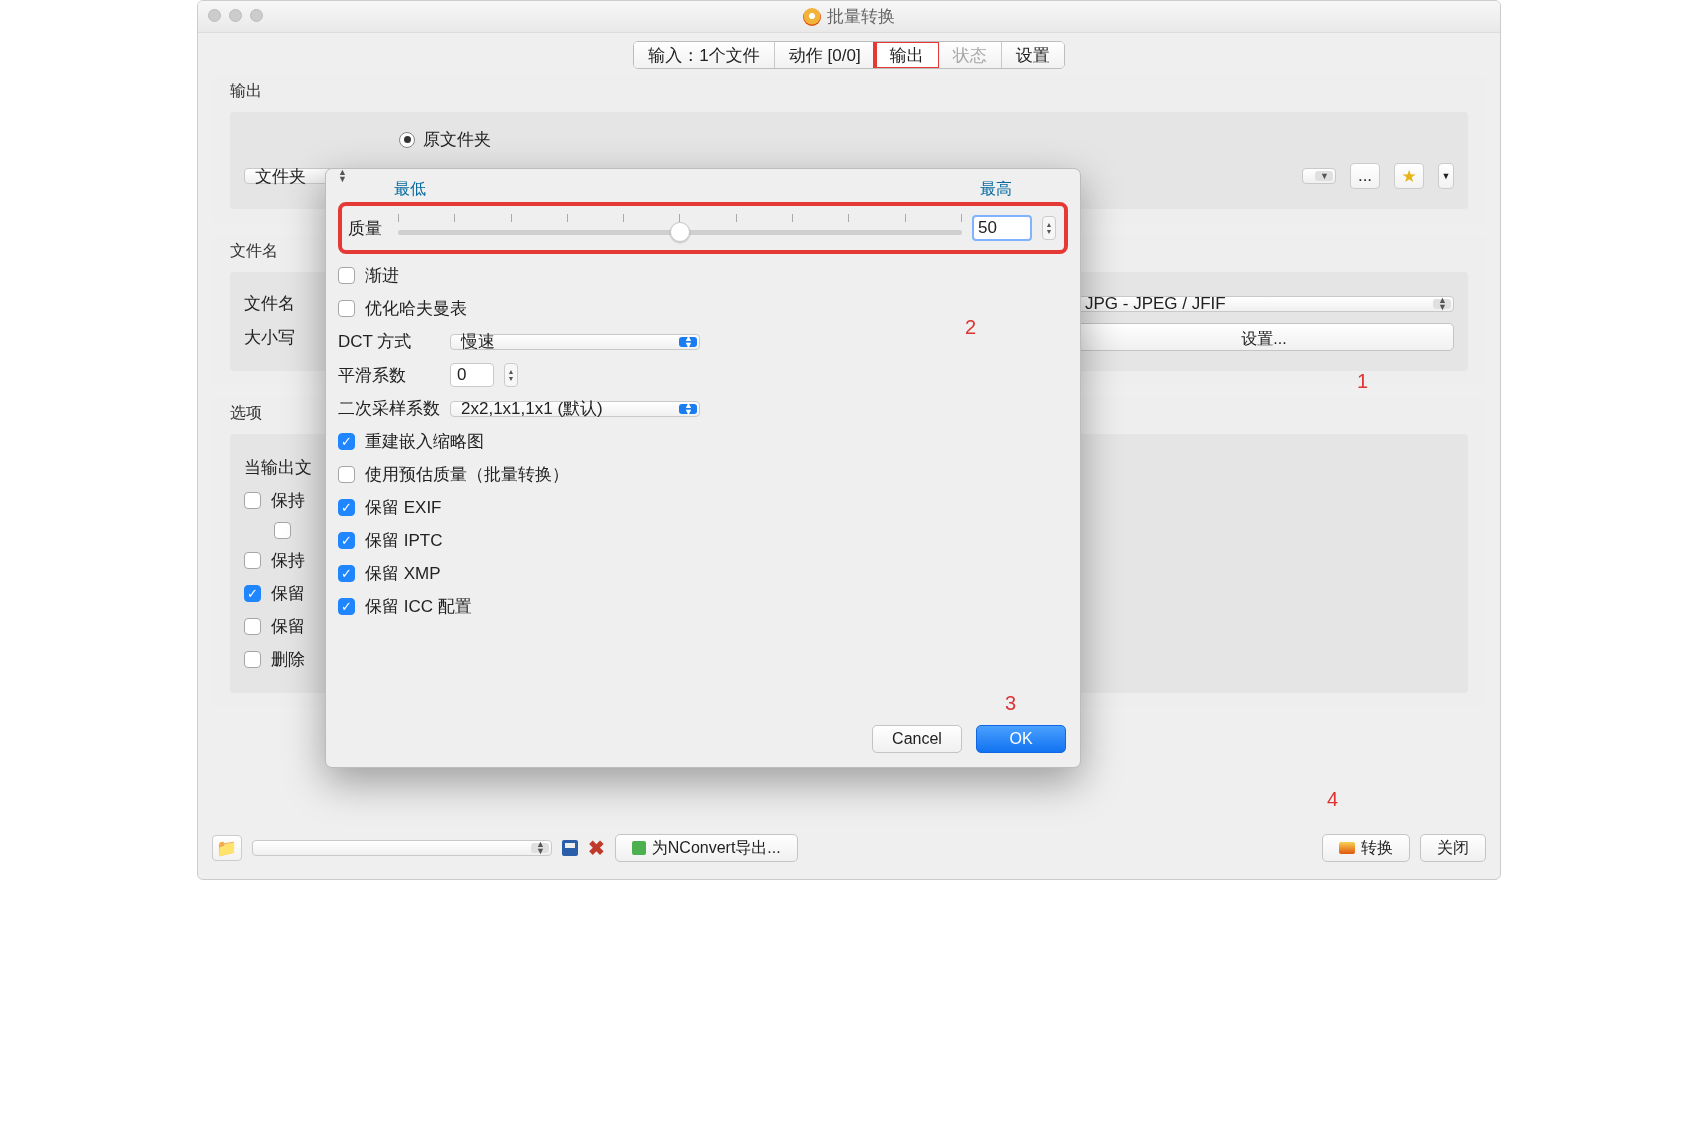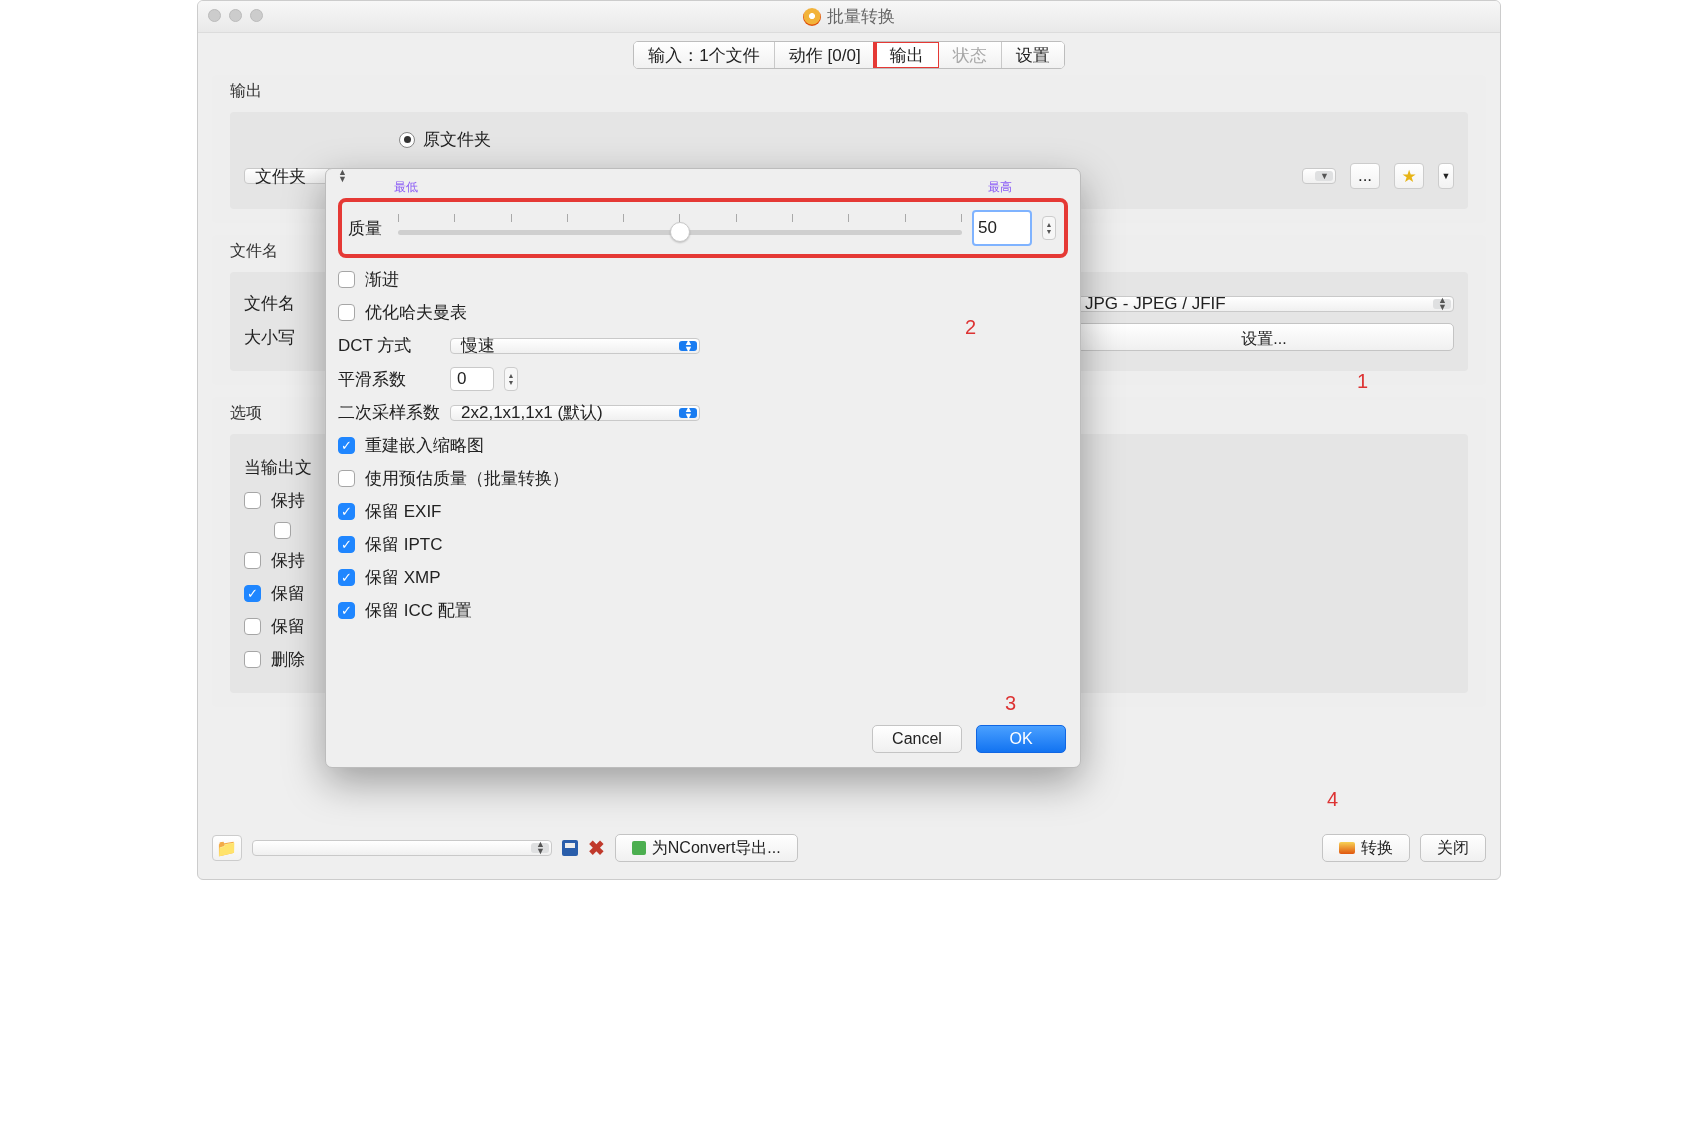--- a/index.html
+++ b/index.html
@@ -55,28 +55,28 @@
 
   
   .dialog{position:absolute;left:128px;top:168px;width:756px;height:600px;background:#efefef;border:1px solid #bcbcbc;border-radius:7px;box-shadow:0 14px 40px rgba(0,0,0,.35);}
   .dlg-titlebar{height:28px;display:flex;align-items:center;justify-content:center;position:relative;background:linear-gradient(#f4f4f4,#e7e7e7);border-top-left-radius:7px;border-top-right-radius:7px;border-bottom:1px solid #d4d4d4;}
   .dlg-traffic{position:absolute;left:10px;top:6px;display:flex;gap:8px;}
   .dot-red{background:#ff5f57;border-color:#e24a40;}
   .dot-yel{background:#ccc;border-color:#bbb;}
   .dot-grn{background:#28c840;border-color:#1ca52f;}
 
   .dlg-body{padding:10px 12px 12px 12px;}
-  .qual-axis{display:flex;justify-content:space-between;padding:0 56px 2px 56px;font-size:12px;color:#8b5cf6;align-items:flex-end;}
+  .qual-axis{display:flex;justify-content:space-between;padding:0 56px 2px 56px;font-size:16px;color:#0369a1;align-items:flex-end;}
   .qual-row{display:flex;align-items:center;gap:10px;border:4px solid #e53935;border-radius:8px;padding:8px 8px 8px 6px;}
   .slider-wrap{flex:1;position:relative;height:28px;}
   .ticks{position:absolute;left:0;right:0;top:0;height:10px;display:flex;justify-content:space-between;}
   .ticks span{width:1px;height:8px;background:#a9a9a9;}
   .slider-track{position:absolute;left:0;right:0;top:16px;height:5px;background:#cfcfcf;border-radius:3px;}
   .slider-thumb{position:absolute;top:8px;left:calc(50% - 10px);width:20px;height:20px;border-radius:50%;background:#fff;border:1px solid #c9c9c9;box-shadow:0 1px 2px rgba(0,0,0,.2);}
-  .spinner{width:60px;height:26px;border:2px solid #7fb3ff;border-radius:4px;display:flex;align-items:center;padding:16px 4px;background:#fff;}
+  .spinner{width:60px;height:26px;border:2px solid #7fb3ff;border-radius:4px;display:flex;align-items:center;padding:8px 4px;background:#fff;}
   .spin-arrows{width:14px;height:24px;border:1px solid #ccc;border-radius:4px;background:#f7f7f7;display:flex;flex-direction:column;justify-content:center;align-items:center;font-size:7px;color:#555;line-height:7px;}
 
   .opt-row{display:flex;align-items:center;gap:10px;margin:10px 0;}
   .opt-label{min-width:102px;white-space:nowrap;}
 
   .dlg-footer{position:absolute;right:14px;bottom:14px;display:flex;gap:14px;}
 
   .annot{position:absolute;color:#d33;font-size:20px;font-weight:400;}
   .star{color:#e7b417;}
 </style>

